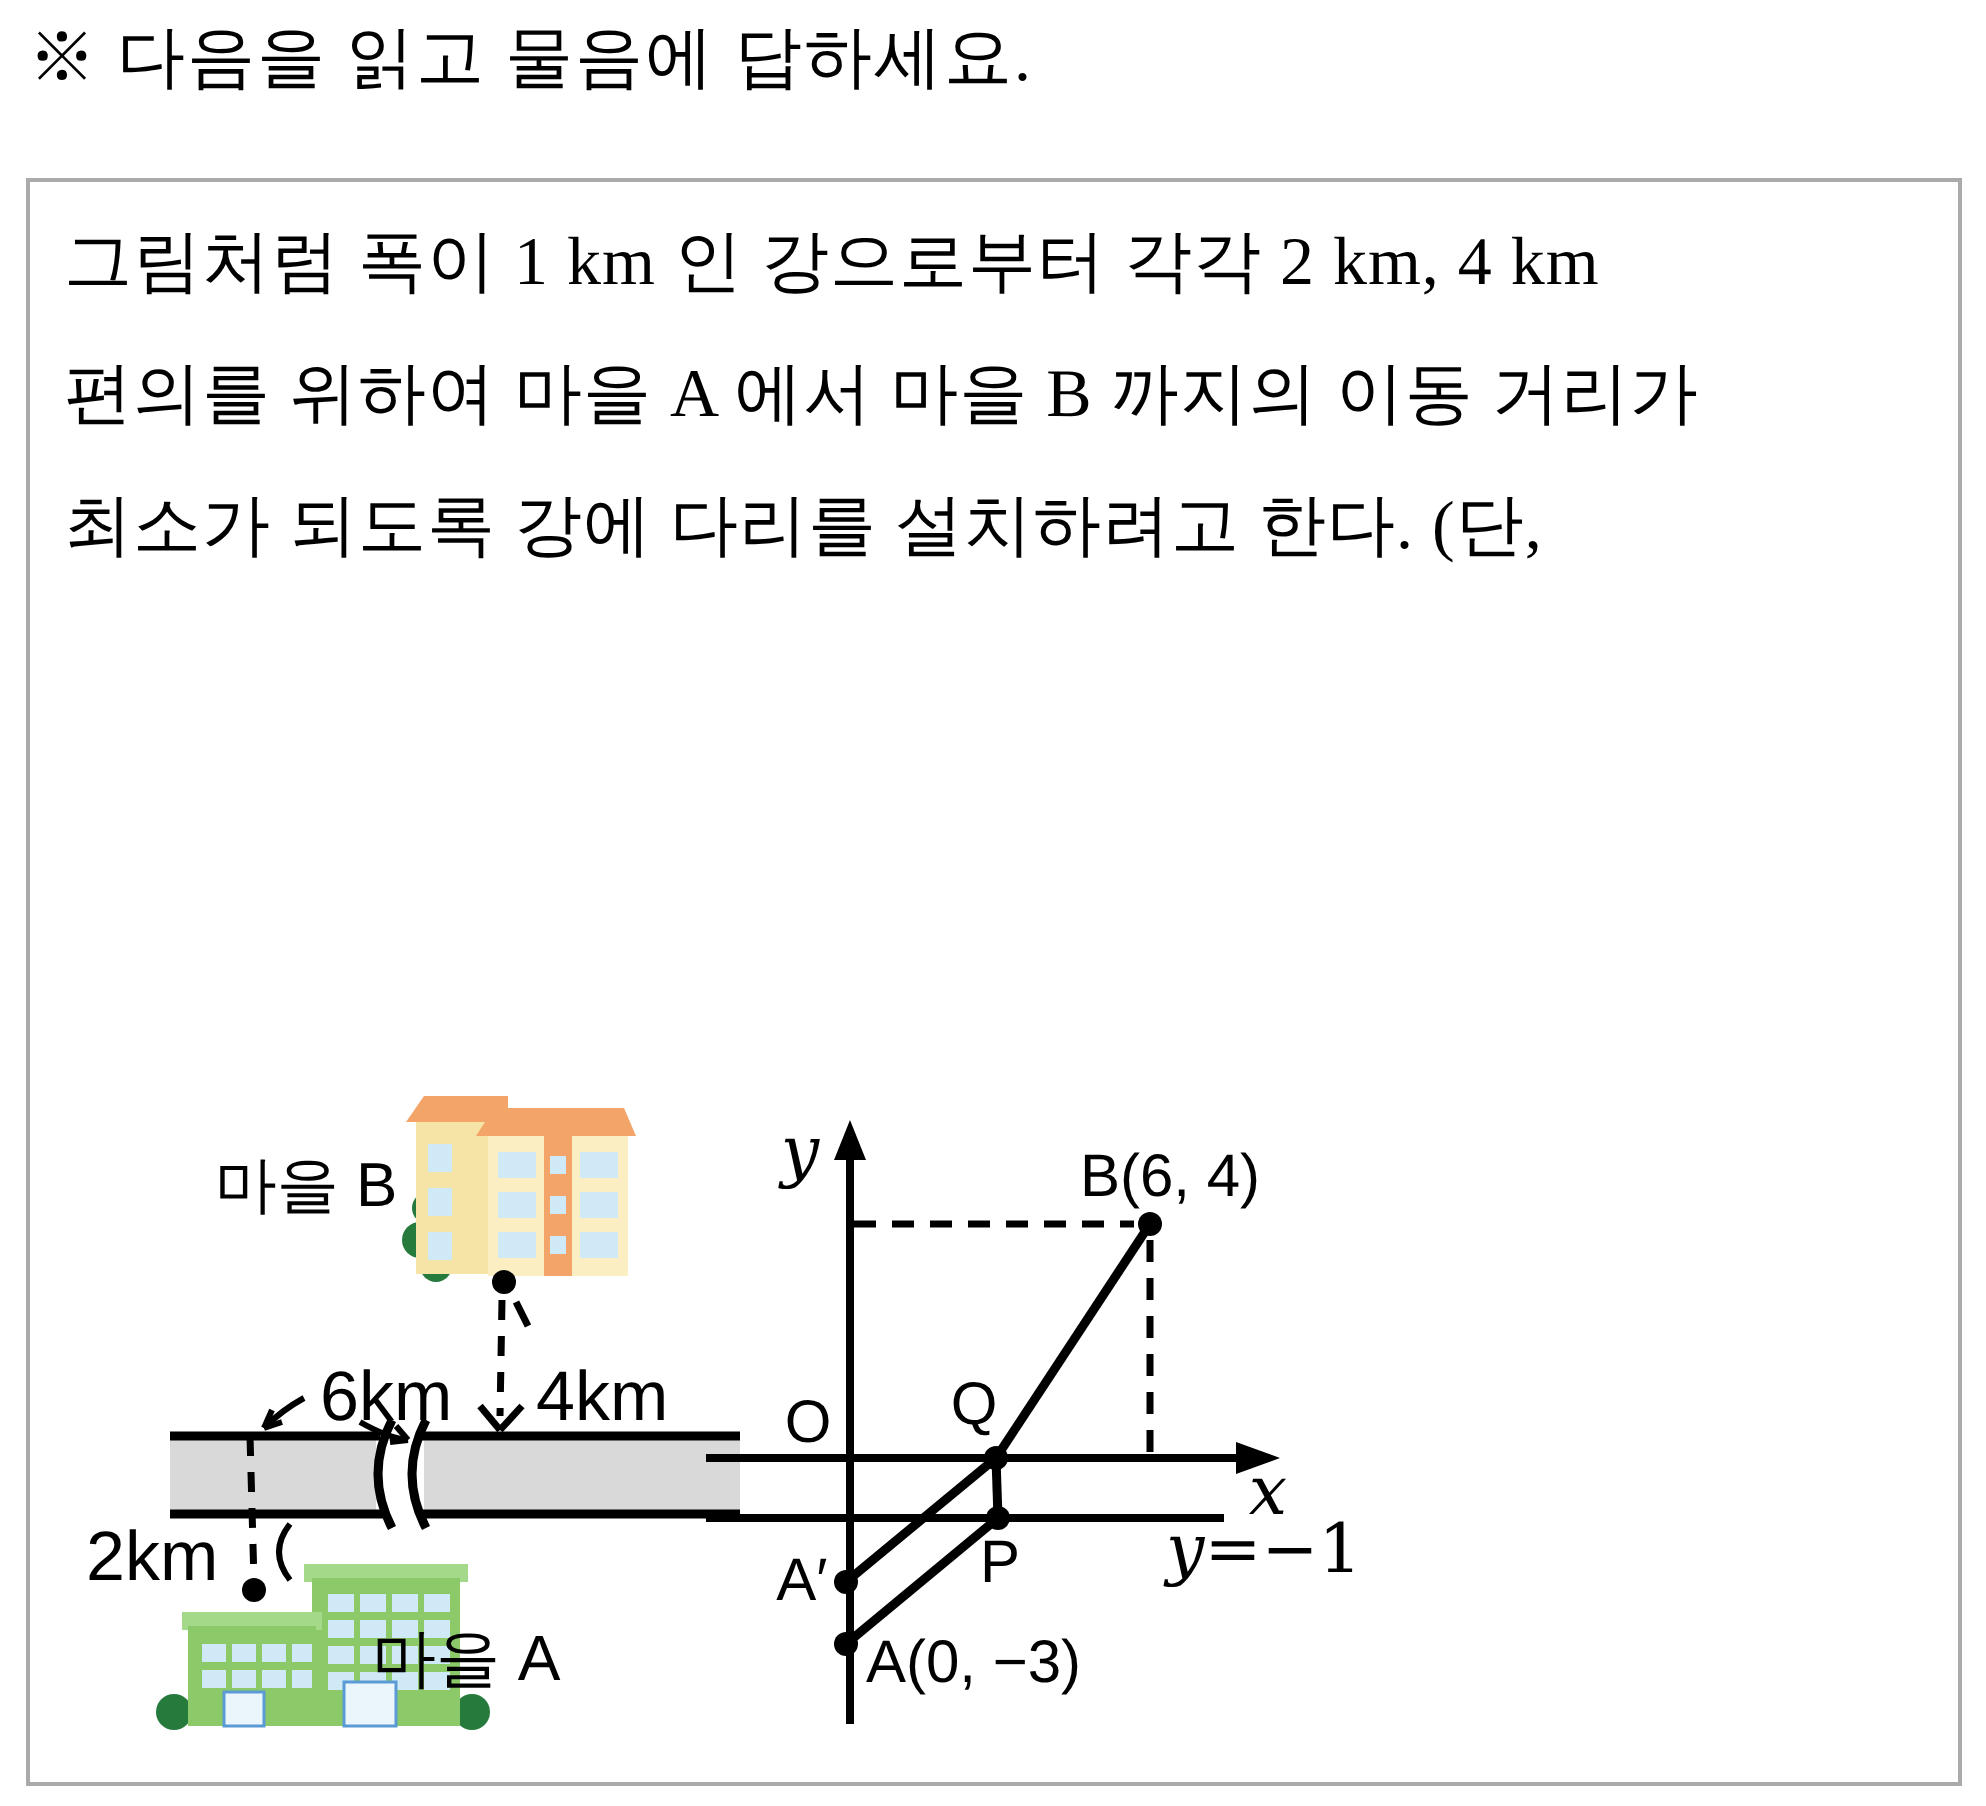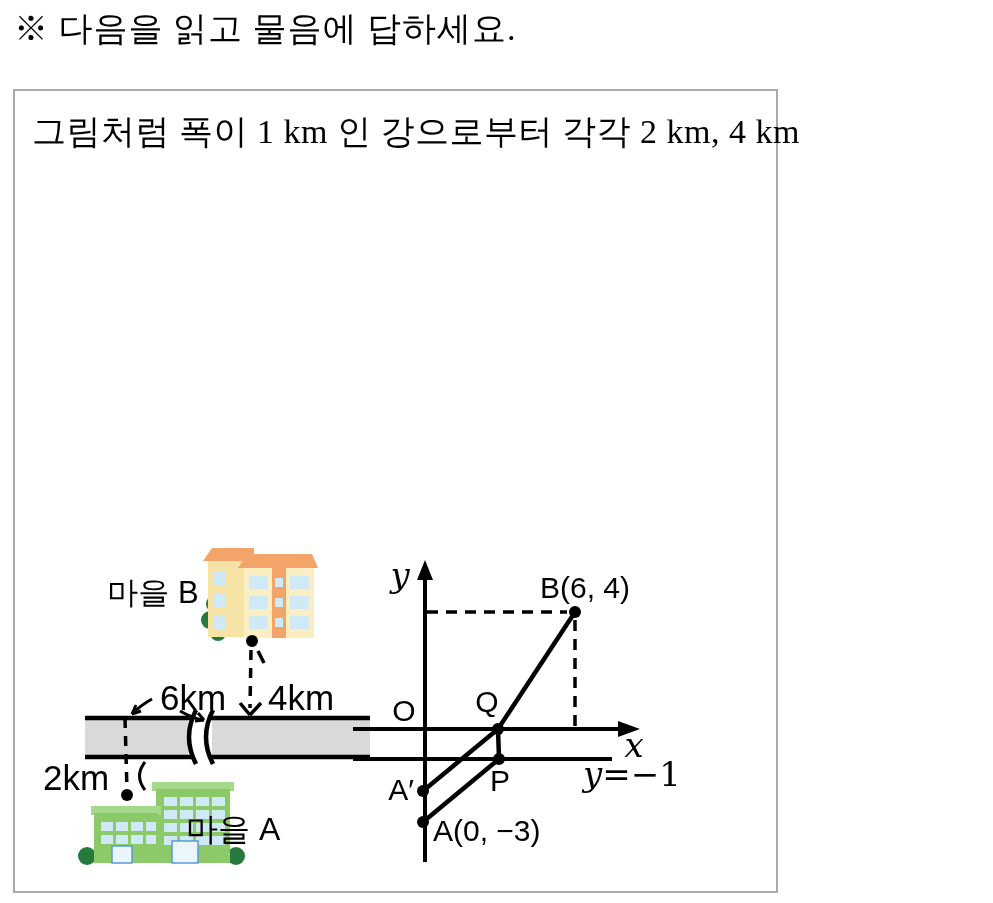--- a/index.html
+++ b/index.html
@@ -5,21 +5,21 @@
   html,body{margin:0;padding:0;background:#ffffff;}
   .page{
     position:relative;width:993px;height:903px;background:#ffffff;overflow:hidden;
     font-family:"Liberation Serif","DejaVu Serif",serif;color:#000;
   }
   .header{
     position:absolute;left:14px;top:6px;font-size:34px;letter-spacing:1px;
     white-space:nowrap;font-family:"Liberation Serif","DejaVu Serif",serif;
   }
   .problem-box{
-    position:absolute;left:13px;top:89px;width:765px;height:804px;
+    position:absolute;left:13px;top:89px;width:968px;height:804px;
     border:2px solid #aaaaaa;background:#ffffff;box-sizing:border-box;
   }
   .problem-text{
     position:absolute;left:17px;top:8px;width:930px;
     font-size:34px;line-height:66px;letter-spacing:0.5px;white-space:nowrap;
   }
   .pline{height:66px;}
   svg.figure{position:absolute;left:0;top:0;width:993px;height:903px;}
   .sans-label{font-family:"Liberation Sans","DejaVu Sans",sans-serif;}
   .math-italic{font-family:"DejaVu Serif","Liberation Serif",serif;font-style:italic;}
@@ -28,20 +28,22 @@
 </head>
 <body>
 
 <div class="page">
 
   <div class="header">※ 다음을 읽고 물음에 답하세요.</div>
 
   <div class="problem-box">
     <div class="problem-text">
       <div class="pline">그림처럼 폭이 1 km 인 강으로부터 각각 2 km, 4 km</div>
+      <div class="pline">편의를 위하여 마을 A 에서 마을 B 까지의 이동 거리가</div>
+      <div class="pline">최소가 되도록 강에 다리를 설치하려고 한다. (단,</div>
     </div>
   </div>
 
   <svg class="figure" viewBox="0 0 993 903">
 
     <g>
 
       <g>
         <g fill="#267a3c">
           <circle cx="214" cy="604" r="8"></circle>

